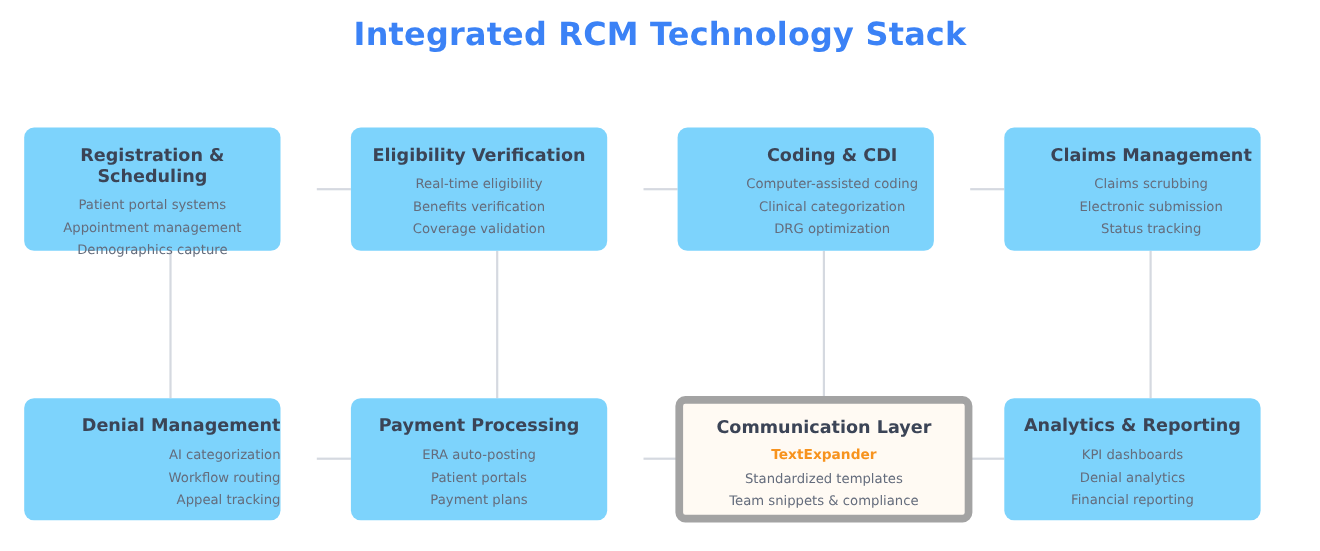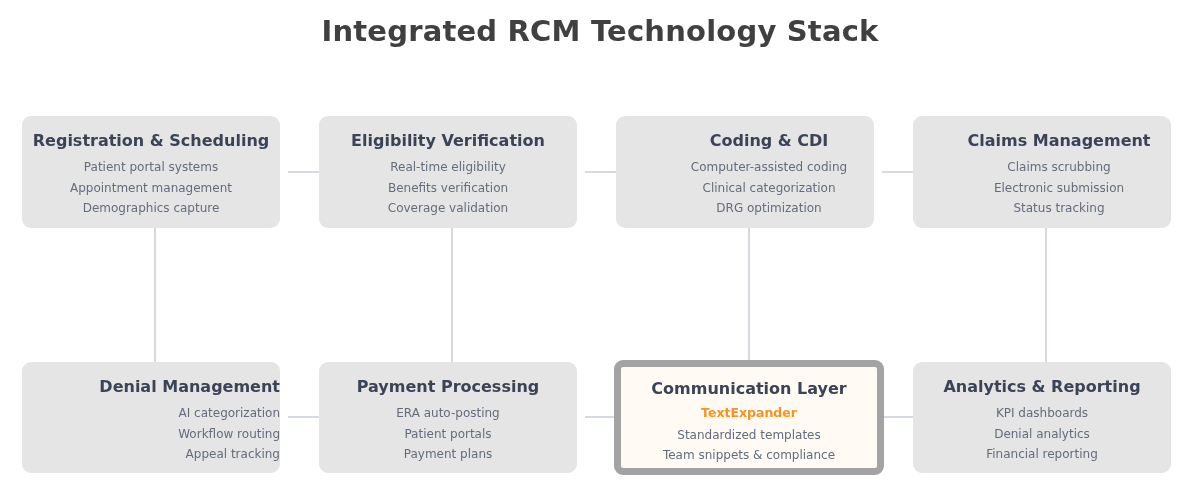--- a/index.html
+++ b/index.html
@@ -1,21 +1,21 @@
 <!DOCTYPE html>
 <html><head>
 <meta charset="utf-8">
 <style>
   html, body { margin:0; padding:0; background:#ffffff; }
   body { width:1200px; height:501px; position:relative; overflow:hidden;
          font-family:"DejaVu Sans", sans-serif; }
   .title { position:absolute; left:0; top:14px; width:1200px; text-align:center;
-           font-size:29px; font-weight:bold; color:#404040; letter-spacing:0.2px; }
+           font-size:29px; font-weight:bold; color:#3b82f6; letter-spacing:0.2px; }
   .connector { position:absolute; background:#d5d9e0; }
-  .box { position:absolute; width:258px; background:#e5e5e5; border-radius:9px;
+  .box { position:absolute; width:233px; background:#7dd3fc; border-radius:9px;
          box-sizing:border-box; text-align:center; }
   .box.top { top:116px; height:112px; }
   .box.bottom { top:362px; height:111px; }
   .box.highlight { background:#fffaf3; border:7px solid #a3a3a3; }
   .box-title { font-size:16px; font-weight:bold; color:#3b4456; margin-top:15px; margin-bottom:7px; }
   .box.highlight .box-title { margin-top:12px; }
   .accent { font-size:12.5px; font-weight:bold; color:#f7931e; margin-bottom:5px; }
   .item { font-size:12px; color:#646c7c; line-height:20.5px; }
   .box.highlight .item { line-height:20px; }
 </style>

